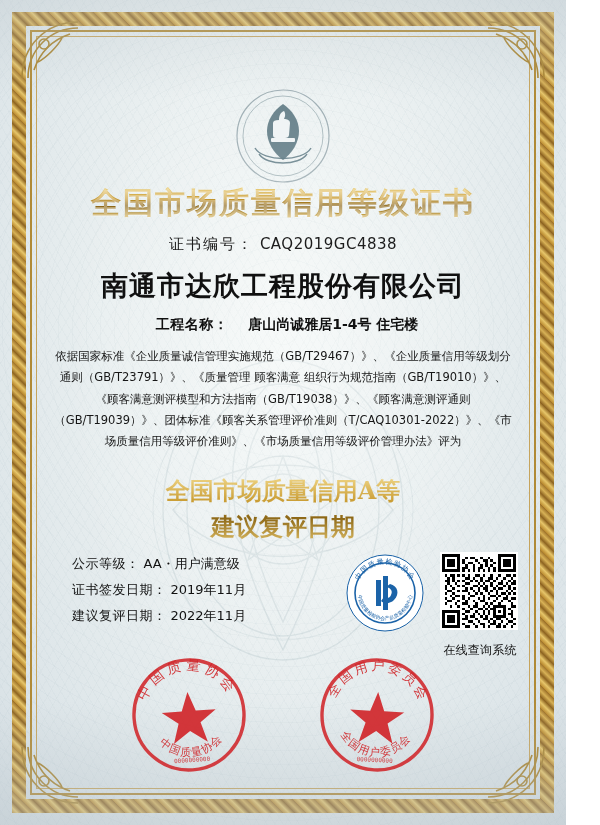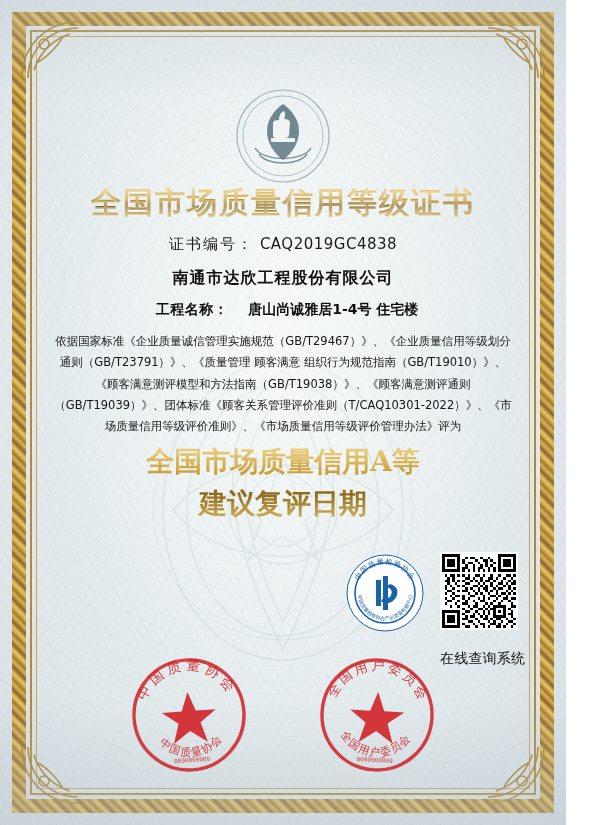--- a/index.html
+++ b/index.html
@@ -141,21 +141,21 @@
     font-size: 15px;
     color: #1c1c1c;
     letter-spacing: 0.5px;
   }
   .cert-no .label { letter-spacing: 2px; }
   .cert-no .value { margin-left: 6px; }
 
   .company {
     margin-top: 14px;
     font-family: "DejaVu Serif", "Liberation Serif", serif;
-    font-size: 16px;
+    font-size: 27px;
     font-weight: bold;
     color: #101010;
     letter-spacing: 1px;
   }
 
   .project {
     margin-top: 12px;
     font-size: 14px;
     font-weight: bold;
     color: #101010;
@@ -166,23 +166,23 @@
   .basis {
     margin-top: 12px;
     font-size: 11.5px;
     line-height: 1.85;
     color: #161616;
     text-align: center;
     padding: 0 6px;
   }
 
   .grade {
-    margin-top: 4px;
+    margin-top: 21px;
     font-family: "DejaVu Serif", "Liberation Serif", serif;
-    font-size: 28px;
+    font-size: 24px;
     font-weight: bold;
     line-height: 1.5;
     background: linear-gradient(180deg, #f4dd92 0%, #c99c33 40%, #8d6817 62%, #e3c36b 100%);
     -webkit-background-clip: text;
     background-clip: text;
     color: #b8912f;
     -webkit-text-fill-color: transparent;
   }
 
   
@@ -217,22 +217,22 @@
     text-align: center;
   }
   .qr {
     width: 78px;
     height: 78px;
     background: #fff;
     padding: 2px;
     box-sizing: border-box;
   }
   .qr-caption {
-    margin-top: 20px;
-    font-size: 14px;
+    margin-top: 12px;
+    font-size: 12px;
     color: #111;
     white-space: nowrap;
     letter-spacing: 0.2px;
   }
 
   
   .seal {
     position: absolute;
     width: 118px;
     height: 118px;
@@ -359,20 +359,31 @@
     </div>
 
     <div class="basis">依据国家标准《企业质量诚信管理实施规范（GB/T29467）》、《企业质量信用等级划分通则（GB/T23791）》、《质量管理 顾客满意 组织行为规范指南（GB/T19010）》、《顾客满意测评模型和方法指南（GB/T19038）》、《顾客满意测评通则（GB/T19039）》、团体标准《顾客关系管理评价准则（T/CAQ10301-2022）》、《市场质量信用等级评价准则》、《市场质量信用等级评价管理办法》评为</div>
 
     <div class="grade">
       <div>全国市场质量信用A等</div>
       <div>建议复评日期</div>
     </div>
   </div>
 
+  <div class="details">
+    <div class="row">
+      <span class="dlabel">公示等级：</span><span class="dvalue">AA・用户满意级</span>
+    </div>
+    <div class="row">
+      <span class="dlabel">证书签发日期：</span><span class="dvalue">2019年11月</span>
+    </div>
+    <div class="row">
+      <span class="dlabel">建议复评日期：</span><span class="dvalue">2022年11月</span>
+    </div>
+  </div>
 
   <div class="caq-logo">
     <svg viewBox="0 0 78 78" width="78" height="78" aria-hidden="true">
       <circle cx="39" cy="39" r="38" fill="#ffffff" stroke="#1b63a8" stroke-width="1"></circle>
       <circle cx="39" cy="39" r="30" fill="none" stroke="#1b63a8" stroke-width="1.6"></circle>
       <path id="arcTop" d="M 10 39 A 29 29 0 0 1 68 39" fill="none"></path>
       <path id="arcBot" d="M 12 39 A 27 27 0 0 0 66 39" fill="none"></path>
       <text font-size="7.2" fill="#1b63a8" font-family="DejaVu Sans, sans-serif" letter-spacing="1">
         <textPath href="#arcTop" startOffset="50%" text-anchor="middle">中国质量检验协会</textPath>
       </text>

